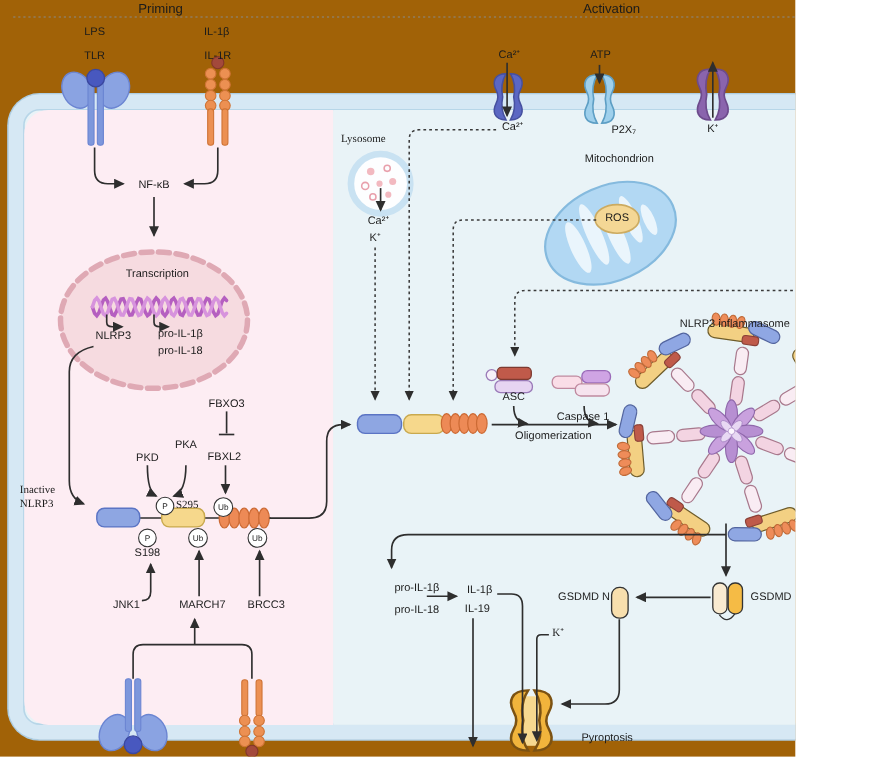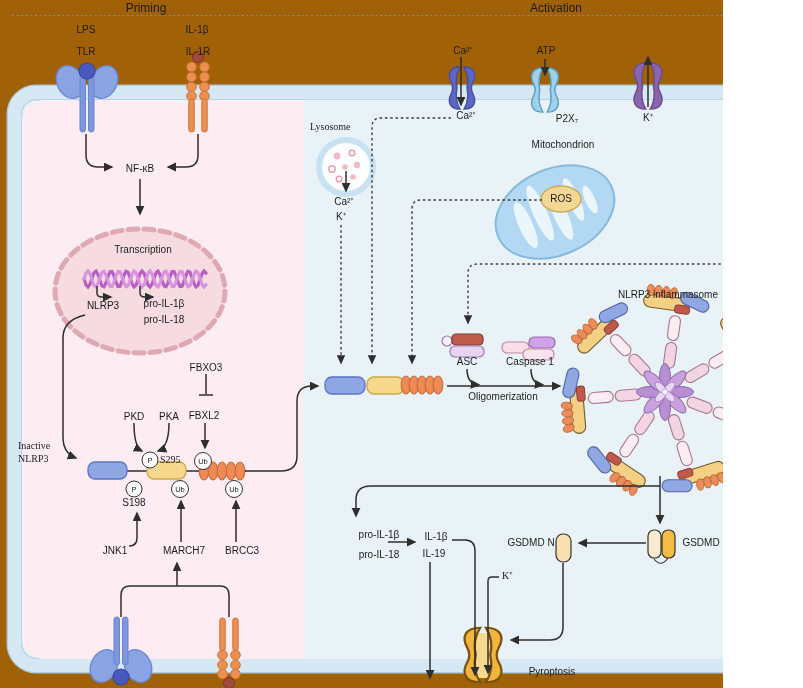--- a/index.html
+++ b/index.html
@@ -347,42 +347,42 @@
 
   <div class="lbl" style="left:143px;top:244px">Transcription</div>
   <div class="lbl" style="left:103px;top:300px">NLRP3</div>
   <div class="lbl" style="left:164px;top:298px">pro-IL-1β</div>
   <div class="lbl" style="left:164px;top:314px">pro-IL-18</div>
 
   <div class="lbl la wrap" style="left:18px;top:440px">Inactive NLRP3</div>
   <div class="lbl" style="left:206px;top:362px">FBXO3</div>
   <div class="lbl" style="left:204px;top:410px">FBXL2</div>
   <div class="lbl" style="left:134px;top:411px">PKD</div>
-  <div class="lbl" style="left:169px;top:411px">PKA</div>
+  <div class="lbl" style="left:169px;top:399px">PKA</div>
   <div class="lbl la" style="left:160px;top:454px">S295</div>
   <div class="lbl" style="left:134px;top:497px">S198</div>
   <div class="lbl" style="left:115px;top:545px">JNK1</div>
   <div class="lbl" style="left:184px;top:545px">MARCH7</div>
   <div class="lbl" style="left:242px;top:545px">BRCC3</div>
 
   <div class="lbl la" style="left:310px;top:121px">Lysosome</div>
   <div class="lbl" style="left:344px;top:196px">Ca²⁺</div>
   <div class="lbl" style="left:341px;top:211px">K⁺</div>
   <div class="lbl" style="left:463px;top:45px">Ca²⁺</div>
   <div class="lbl" style="left:466px;top:110px">Ca²⁺</div>
   <div class="lbl" style="left:546px;top:45px">ATP</div>
   <div class="lbl" style="left:567px;top:113px">P2X₇</div>
   <div class="lbl" style="left:648px;top:112px">K⁺</div>
   <div class="lbl" style="left:753px;top:113px">Cl⁻</div>
   <div class="lbl" style="left:563px;top:139px">Mitochondrion</div>
   <div class="lbl" style="left:561px;top:193px">ROS</div>
 
   <div class="lbl" style="left:503px;top:391px">Oligomerization</div>
   <div class="lbl" style="left:467px;top:356px">ASC</div>
-  <div class="lbl" style="left:530px;top:356px">Caspase 1</div>
+  <div class="lbl" style="left:530px;top:374px">Caspase 1</div>
   <div class="lbl" style="left:668px;top:289px">NLRP3 inflammasome</div>
 
   <div class="lbl" style="left:379px;top:529px">pro-IL-1β</div>
   <div class="lbl" style="left:379px;top:549px">pro-IL-18</div>
   <div class="lbl" style="left:436px;top:531px">IL-1β</div>
   <div class="lbl" style="left:434px;top:548px">IL-19</div>
   <div class="lbl la" style="left:502px;top:570px">K⁺</div>
   <div class="lbl" style="left:531px;top:537px">GSDMD N</div>
   <div class="lbl" style="left:701px;top:537px">GSDMD</div>
   <div class="lbl" style="left:552px;top:666px">Pyroptosis</div>

